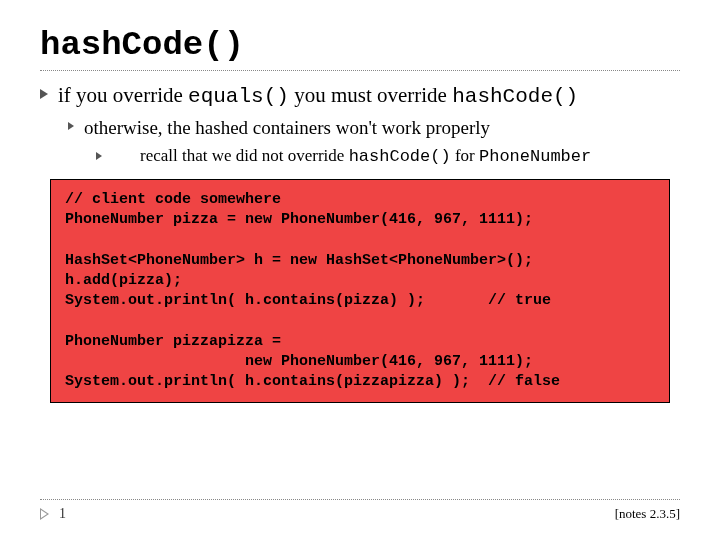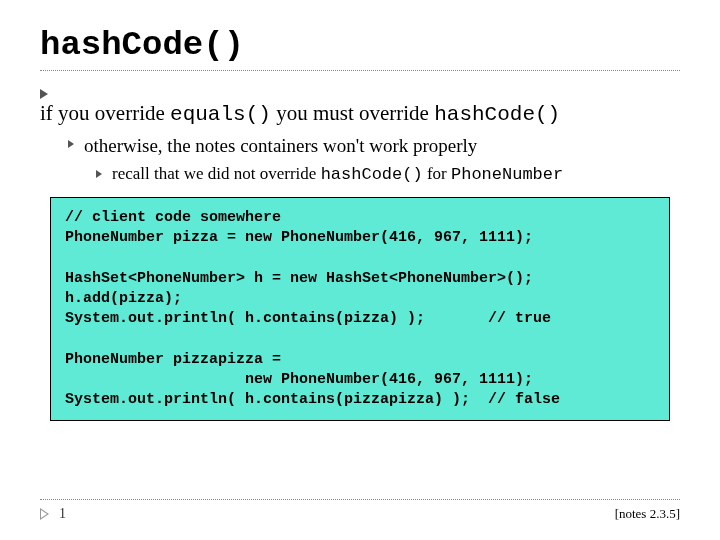--- a/index.html
+++ b/index.html
@@ -25,23 +25,23 @@
   .dotted {
     border: none;
     border-top: 1.5px dotted #888;
     margin: 0 0 10px 0;
   }
   .bullet {
     display: flex;
     align-items: flex-start;
     margin-bottom: 4px;
   }
-  .indent-0 { margin-left: 0; flex-direction: column; }
+  .indent-0 { margin-left: 0; }
   .indent-1 { margin-left: 28px; }
-  .indent-2 { margin-left: 56px; }
+  .indent-2 { margin-left: 56px; gap: 28px; }
   .tri {
     display: inline-block;
     width: 0; height: 0;
     border-top: 5px solid transparent;
     border-bottom: 5px solid transparent;
     border-left: 8px solid #555;
     margin-top: 8px;
     margin-right: 10px;
     flex-shrink: 0;
   }
@@ -57,21 +57,21 @@
     color: #000;
   }
   .b-text .mono, .b-text code {
     font-family: "Courier New", monospace;
   }
   .indent-1 .b-text { font-size: 19px; }
   .indent-2 .b-text { font-size: 17px; }
   .codebox {
     margin: 10px 10px 0 10px;
     border: 1.5px solid #000;
-    background: #5eead4;
+    background: #ef4444;
     padding: 10px 14px;
     font-family: "Courier New", monospace;
     font-size: 15px;
     font-weight: bold;
     line-height: 1.35;
     white-space: pre;
     color: #000;
     overflow: hidden;
   }
   .footer {
@@ -121,21 +121,21 @@
 
   <div class="bullet indent-0">
     <span class="tri"></span>
     <span class="b-text">
       <span>if you override </span><code>equals()</code><span> you must override </span><code>hashCode()</code>
     </span>
   </div>
 
   <div class="bullet indent-1">
     <span class="tri small"></span>
-    <span class="b-text">otherwise, the notes containers won't work properly</span>
+    <span class="b-text">otherwise, the hashed containers won't work properly</span>
   </div>
 
   <div class="bullet indent-2">
     <span class="tri small"></span>
     <span class="b-text">
       <span>recall that we did not override </span><code>hashCode()</code><span> for </span><code>PhoneNumber</code>
     </span>
   </div>
 
   <div class="codebox">// client code somewhere

